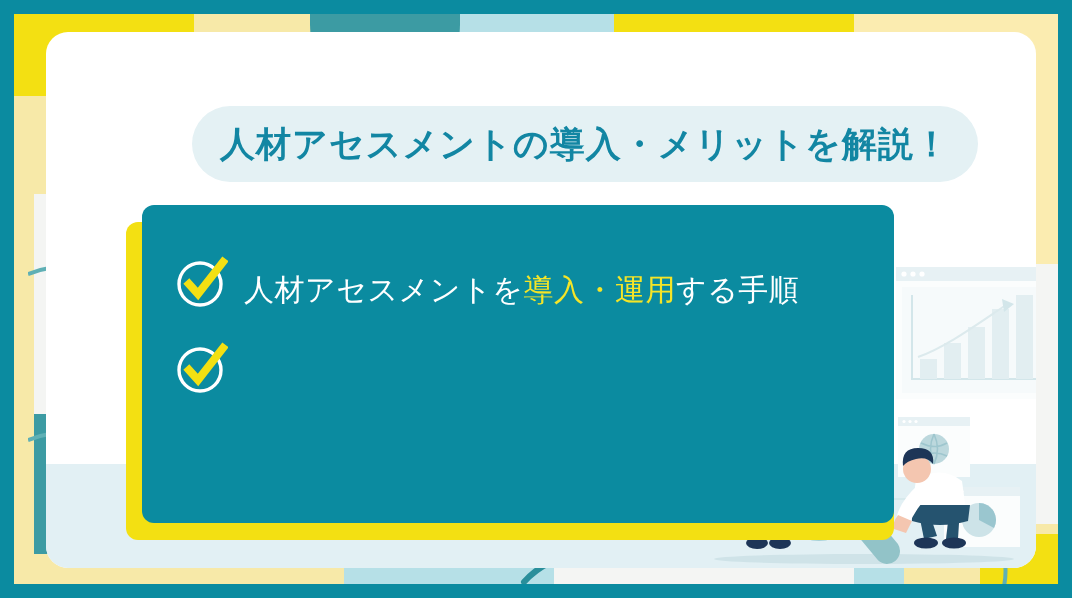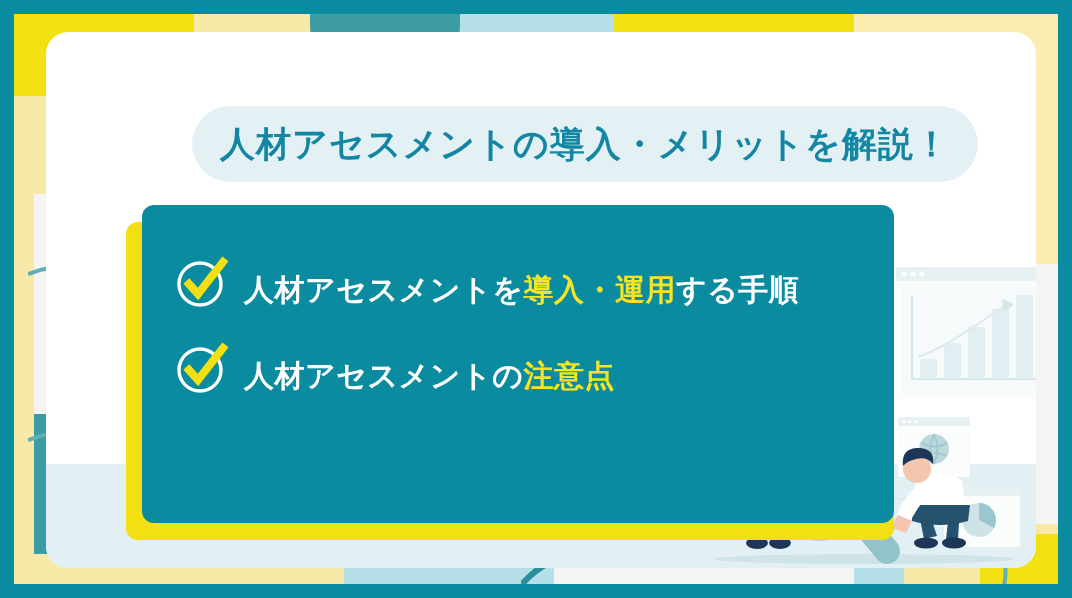--- a/index.html
+++ b/index.html
@@ -89,21 +89,21 @@
     padding: 34px 0 0 32px;
   }
   .bullet-row {
     display: flex;
     align-items: center;
     height: 86px;
   }
   .check-icon { width: 54px; height: 54px; flex: 0 0 54px; margin-right: 16px; }
   .bullet-text {
     font-size: 30px;
-    font-weight: bold;
+    font-weight: normal;
     color: #ffffff;
     letter-spacing: 0.5px;
     white-space: nowrap;
     margin-top: 16px;
   }
   .hl { color: #f5e527; }
 
   
   #illo { position: absolute; left: 600px; top: 215px; width: 436px; height: 330px; }
 </style>
@@ -295,20 +295,17 @@
           <span>人材アセスメントを</span><span class="hl">導入・運用</span><span>する手順</span>
         </span>
       </div>
 
 
       <div class="bullet-row">
         <svg class="check-icon" viewBox="0 0 54 54">
           <circle cx="26" cy="29" r="21" fill="none" stroke="#ffffff" stroke-width="3.4"></circle>
           <path d="M15 29 L24 39 L49 7" fill="none" stroke="#f3e012" stroke-width="8" stroke-linecap="square" stroke-linejoin="miter"></path>
         </svg>
-        <span class="bullet-text">
-          <span>人材アセスメントの</span><span class="hl">注意点</span>
-        </span>
       </div>
 
     </div>
   </div>
 </div>
 
 </body></html>

